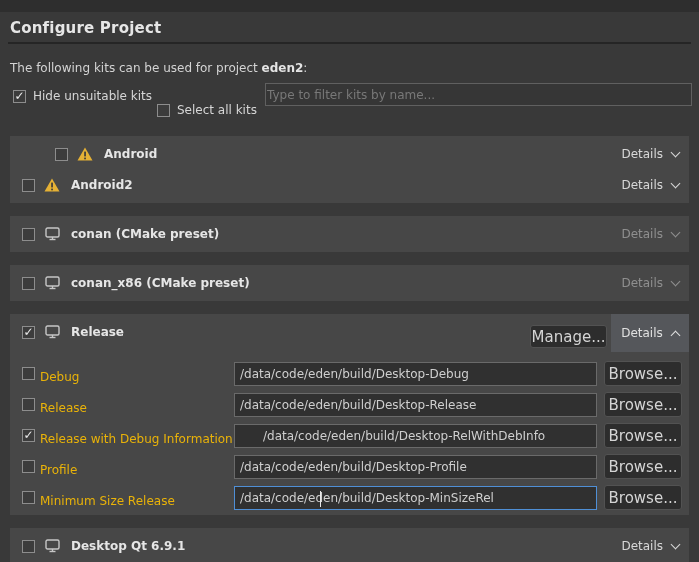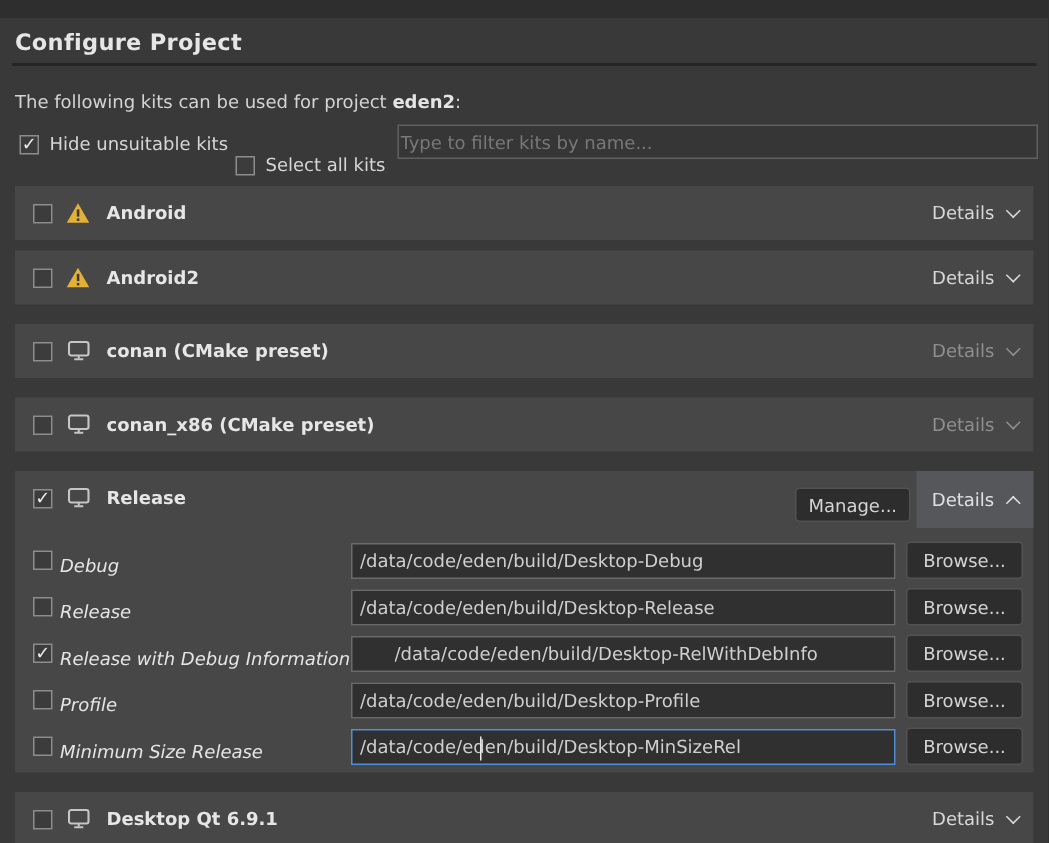--- a/index.html
+++ b/index.html
@@ -47,24 +47,24 @@
   .icon16 { display:flex; width:16px; justify-content:center; flex:0 0 auto; }
   
   .desktop-card { top:302px; height:201px; }
   .details-tab {
     position:absolute; right:0; top:0; width:78px; height:38px;
     background:#55575b; display:flex; align-items:center; justify-content:center;
     gap:9px; color:#e0e0e0;
   }
   .btn {
     background:#2d2d2d; border:1px solid #525252; border-radius:3px;
-    color:#d4d4d4; font-family:inherit; font-size:12px; cursor:default;
+    color:#d4d4d4; font-family:inherit; font-size:15px; cursor:default;
   }
   .manage-btn { position:absolute; left:520px; top:11px; width:77px; height:23px; }
-  .crow-label { position:absolute; left:30px; color:#e5e5e5; white-space:nowrap;font-style:italic; }
+  .crow-label { position:absolute; left:30px; color:#eab308; white-space:nowrap; }
   .crow-cb { position:absolute; left:12px; }
   .path-input {
     position:absolute; left:224px; width:363px; height:24px;
     background:#303030; border:1px solid #6a6a6a; color:#cfcfcf;
     font-family:inherit; font-size:12px; padding:0 5px; outline:none;
   }
   .path-input.focused { border-color:#4f8fd6; }
   .browse-btn { position:absolute; left:594px; width:78px; height:25px; }
   .caret { position:absolute; left:310px; top:177px; width:1px; height:16px; background:#e8e8e8; }
 </style>
@@ -84,21 +84,21 @@
     <span class="cb checked"></span>
     <span>Hide unsuitable kits</span>
   </div>
   <div class="chk-group" style="left:157px; top:88px;">
     <span class="cb"></span>
     <span>Select all kits</span>
   </div>
 
   <input class="filter-input" type="text" placeholder="Type to filter kits by name..." style="">
 
-  <div class="kit-card" style="top:112px; height:36px;">
+  <div class="kit-card" style="top:124px; height:36px;padding-left:33px;">
     <div class="kit-head">
       <span class="cb"></span>
       <span class="icon16">
         <svg width="16" height="14" viewBox="0 0 16 14">
             <path d="M8 .5 15.5 13.5 .5 13.5 Z" fill="#e5b135"></path>
             <rect x="7.2" y="4.6" width="1.7" height="4.8" fill="#3a3a3a"></rect>
             <rect x="7.2" y="10.6" width="1.7" height="1.7" fill="#3a3a3a"></rect>
           </svg>
       </span>
       <span class="kit-name">Android</span>

